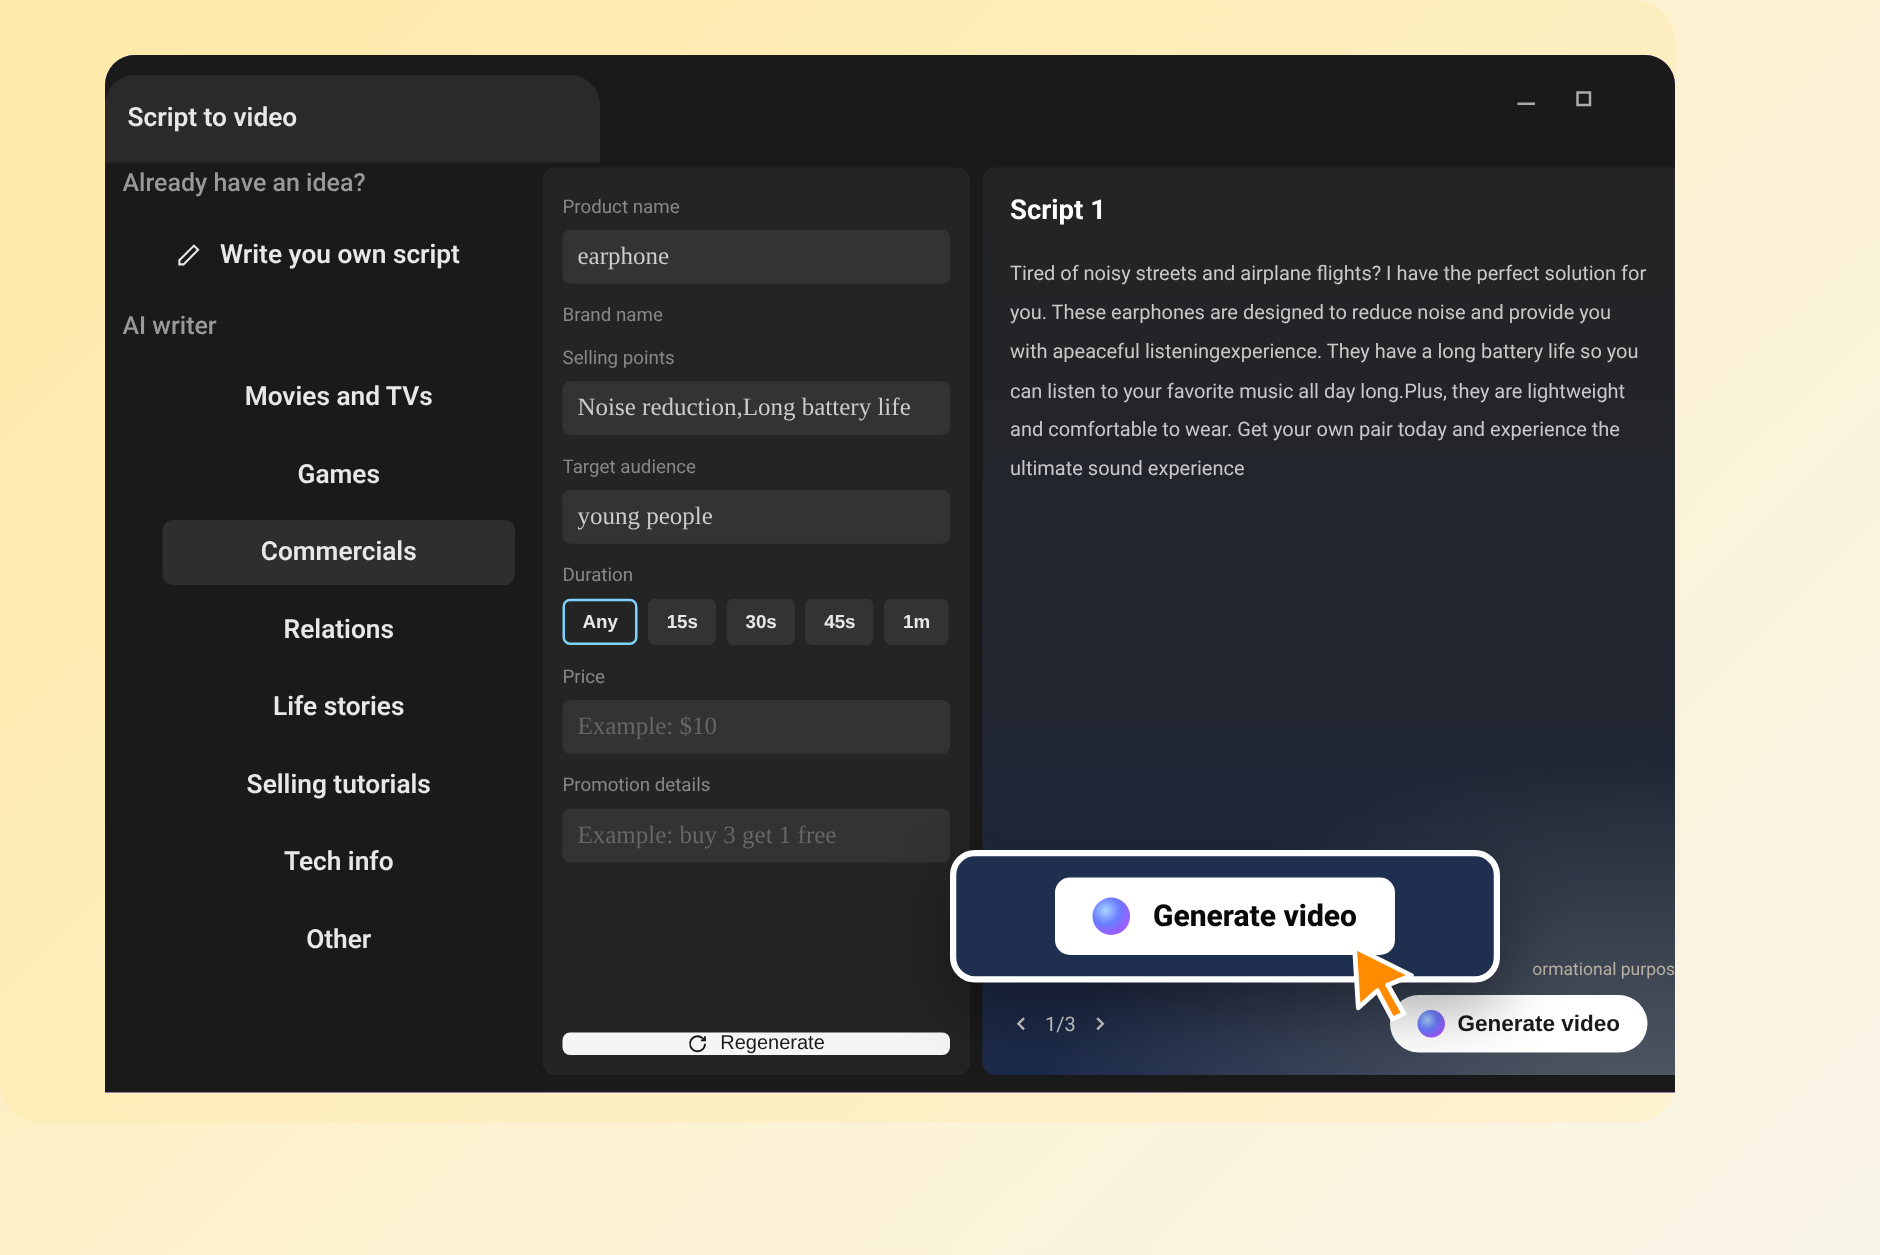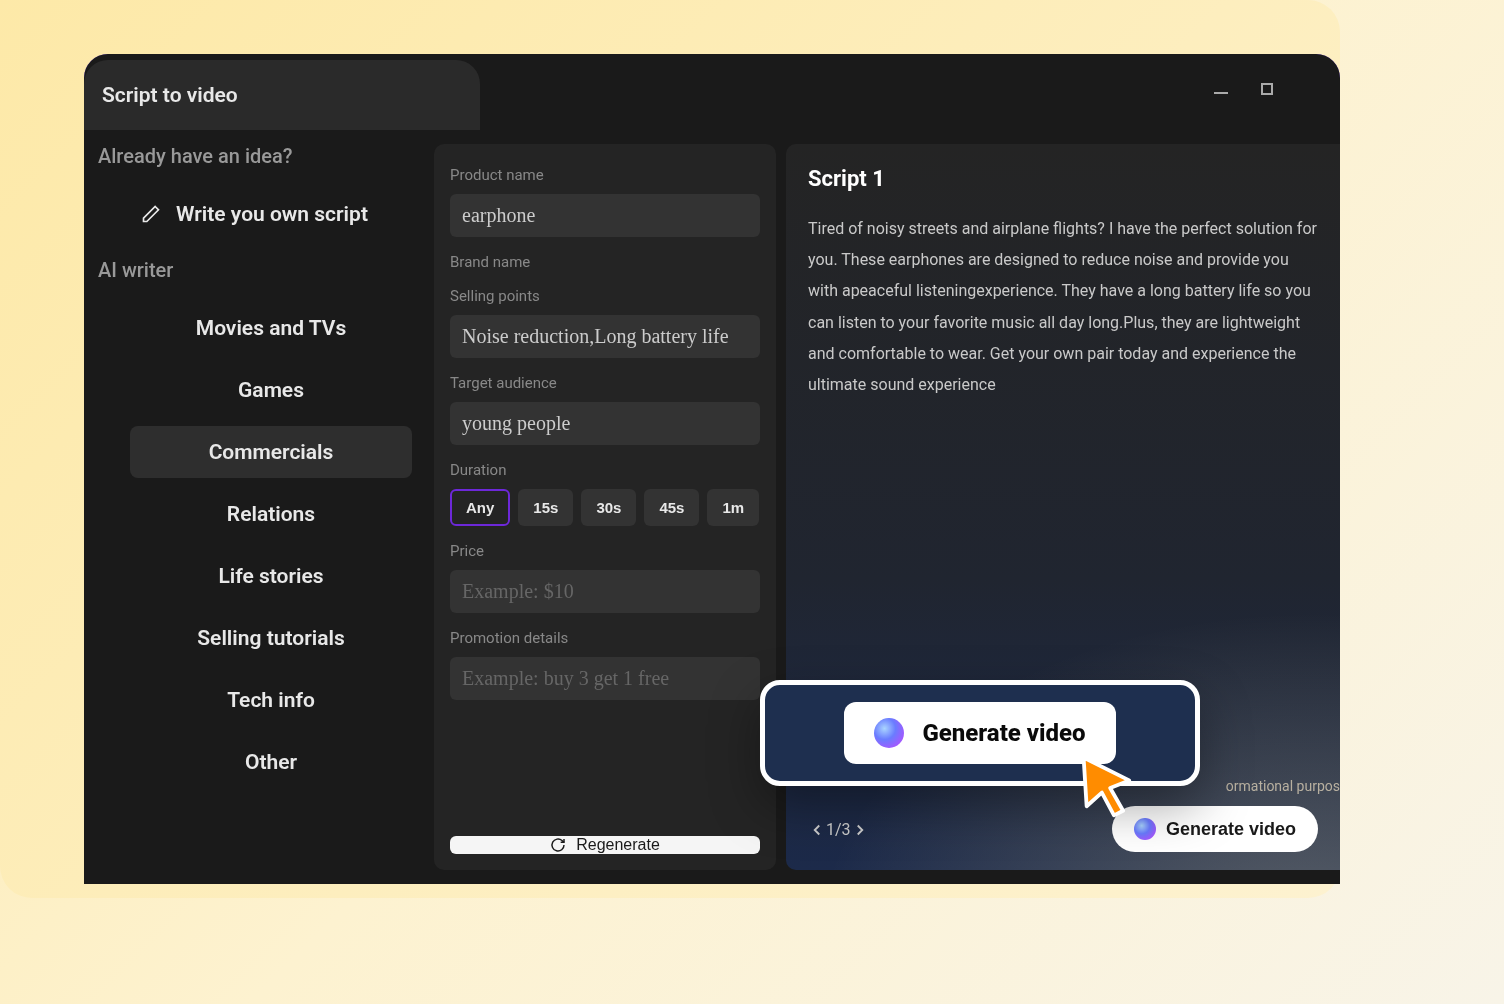--- a/index.html
+++ b/index.html
@@ -13,21 +13,21 @@
 }
 .outer-wrap {
   position: absolute;
   top: 0; left: 0;
   width: 1340px; height: 898px;
   background: linear-gradient(135deg, #fde9a8 0%, #fdf2d0 100%);
   border-radius: 32px;
 }
 .app-window {
   position: absolute;
-  top: 54px; left: 84px;
+  top: 44px; left: 84px;
   width: 1256px; height: 830px;
   background: #8b5cf6;
   border-radius: 24px 24px 0 0;
   overflow: hidden;
   display: flex;
 }
 .sidebar-tab {
   position: absolute;
   top: 60px; left: 84px;
   width: 396px; height: 70px;
@@ -129,21 +129,21 @@
   color: #e8e8e8;
   border: 1px solid transparent;
   border-radius: 6px;
   padding: 8px 14px;
   font-size: 15px;
   font-weight: 600;
   cursor: pointer;
 }
 .dur-chip.active {
   background: transparent;
-  border: 2px solid #6d28d9;
+  border: 2px solid #7dd3fc;
   color: #e8e8e8;
 }
 .regen-btn {
   background: #f5f5f5;
   color: #1a1a1a;
   border: none;
   border-radius: 6px;
   font-size: 16px;
   font-weight: 500;
   cursor: pointer;
@@ -185,22 +185,22 @@
 }
 .script-footer {
   display: flex;
   align-items: center;
   justify-content: space-between;
   margin-top: 10px;
   z-index: 2;
 }
 .pager {
   display: flex;
-  align-items: flex-end;
-  gap: 0;
+  align-items: flex-start;
+  gap: 10px;
   color: #ccc;
   font-size: 16px;
 }
 .chev { width: 18px; height: 18px; stroke: #ccc; stroke-width: 2.5; fill: none; cursor:pointer; }
 .gen-small {
   background: #fff;
   color: #1a1a1a;
   border: none;
   border-radius: 24px;
   padding: 12px 22px;

